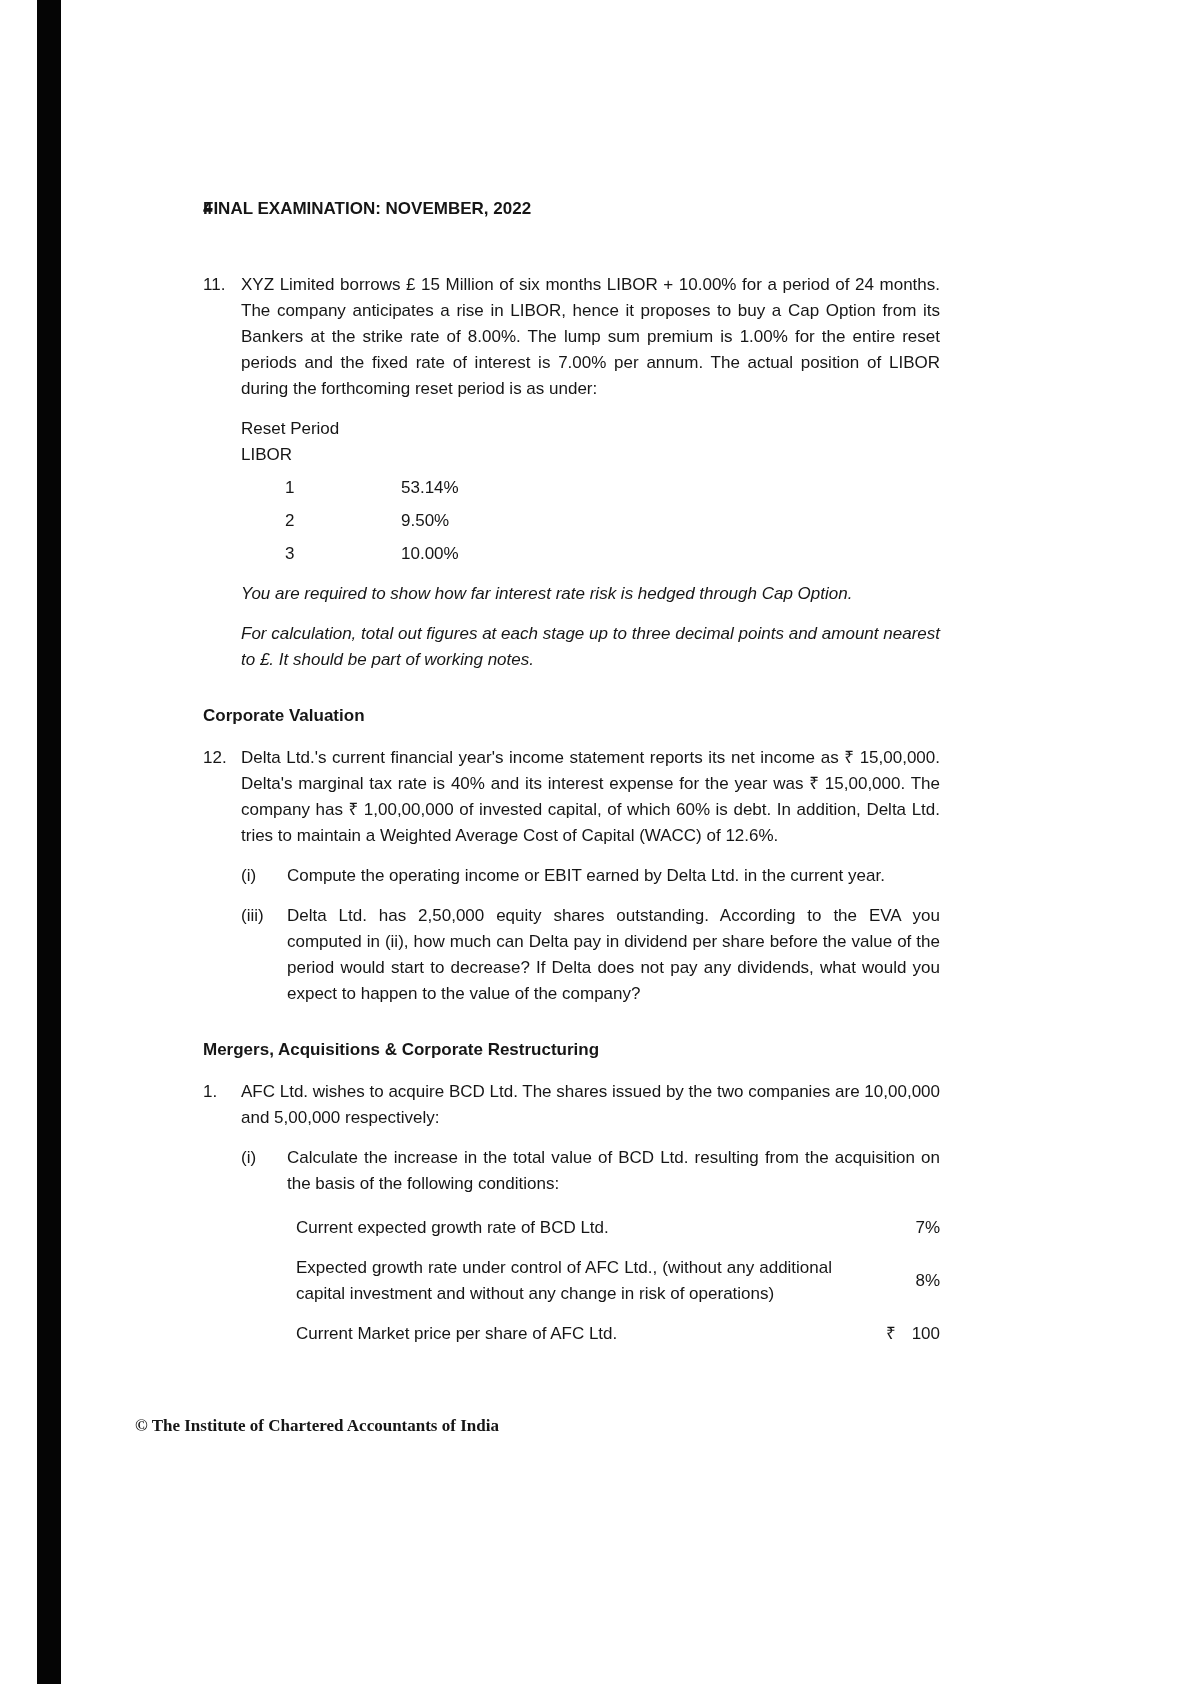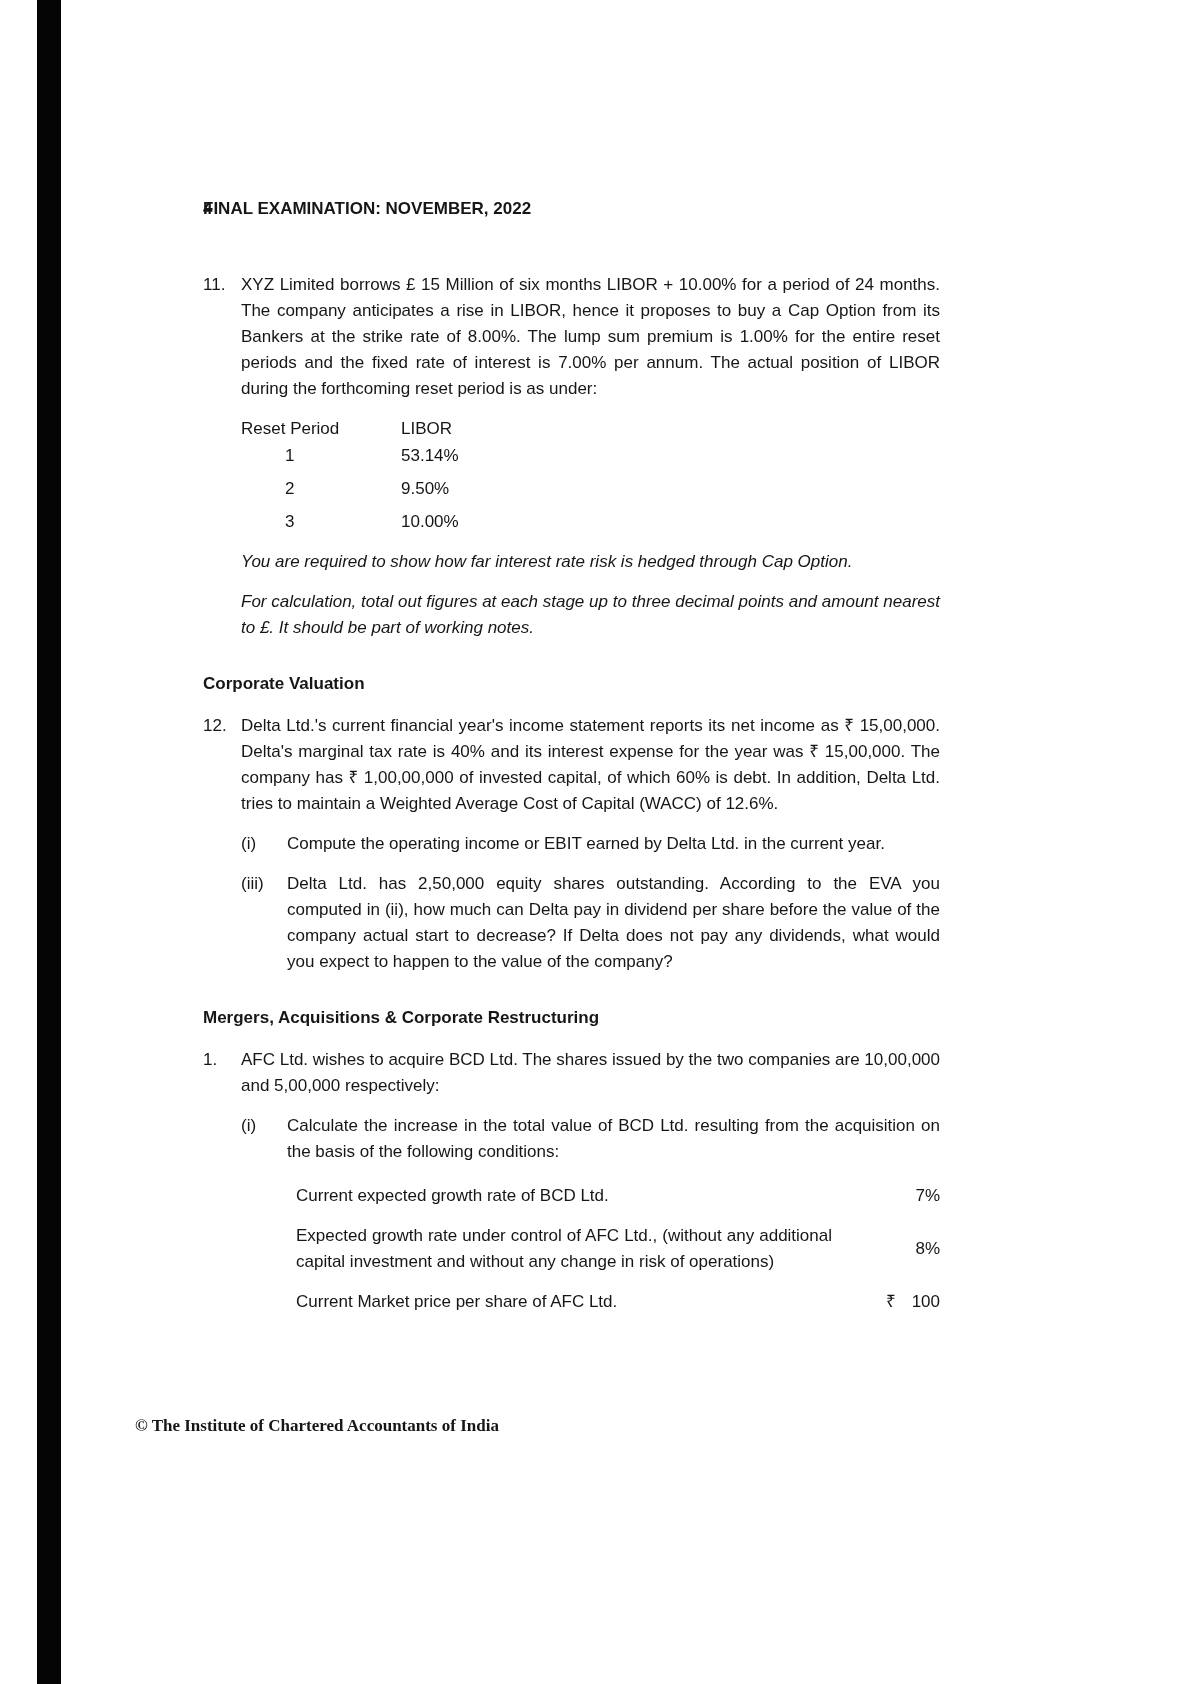--- a/index.html
+++ b/index.html
@@ -43,21 +43,21 @@
   .section-title {
     font-weight: bold;
     margin: 30px 0 16px 0;
   }
 
   .item { display: flex; margin: 0 0 14px 0; }
   .item-num { width: 38px; flex: none; }
   .item-body { flex: 1; text-align: justify; }
 
   .libor-table { margin: 8px 0 12px 38px; }
-  .libor-header { display: flex; margin-bottom: 1px; }
+  .libor-header { display: flex; margin-bottom: 7px; flex-direction: column; }
   .libor-col1 { width: 160px; flex: none; }
   .libor-row { display: flex; margin-bottom: 7px; }
   .libor-row .libor-col1 { padding-left: 44px; }
 
   .para { margin: 14px 0 14px 38px; text-align: justify; font-style: italic; }
 
   .subitem { display: flex; margin: 14px 0 14px 38px; }
   .sub-label { width: 46px; flex: none; }
   .sub-text { flex: 1; text-align: justify; }
 
@@ -128,21 +128,21 @@
     <span class="item-num">12.</span>
     <span class="item-body">Delta Ltd.'s current financial year's income statement reports its net income as ₹ 15,00,000. Delta's marginal tax rate is 40% and its interest expense for the year was ₹ 15,00,000. The company has ₹ 1,00,00,000 of invested capital, of which 60% is debt. In addition, Delta Ltd. tries to maintain a Weighted Average Cost of Capital (WACC) of 12.6%.</span>
   </div>
 
   <div class="subitem">
     <span class="sub-label">(i)</span>
     <span class="sub-text">Compute the operating income or EBIT earned by Delta Ltd. in the current year.</span>
   </div>
   <div class="subitem">
     <span class="sub-label">(iii)</span>
-    <span class="sub-text">Delta Ltd. has 2,50,000 equity shares outstanding. According to the EVA you computed in (ii), how much can Delta pay in dividend per share before the value of the company actual start to decrease? If Delta does not pay any dividends, what would you expect to happen to the value of the company?</span>
+    <span class="sub-text">Delta Ltd. has 2,50,000 equity shares outstanding. According to the EVA you computed in (ii), how much can Delta pay in dividend per share before the value of the period would start to decrease? If Delta does not pay any dividends, what would you expect to happen to the value of the company?</span>
   </div>
 
   <div class="section-title">Mergers, Acquisitions &amp; Corporate Restructuring</div>
 
   <div class="item">
     <span class="item-num">1.</span>
     <span class="item-body">AFC Ltd. wishes to acquire BCD Ltd. The shares issued by the two companies are 10,00,000 and 5,00,000 respectively:</span>
   </div>
 
   <div class="subitem">

